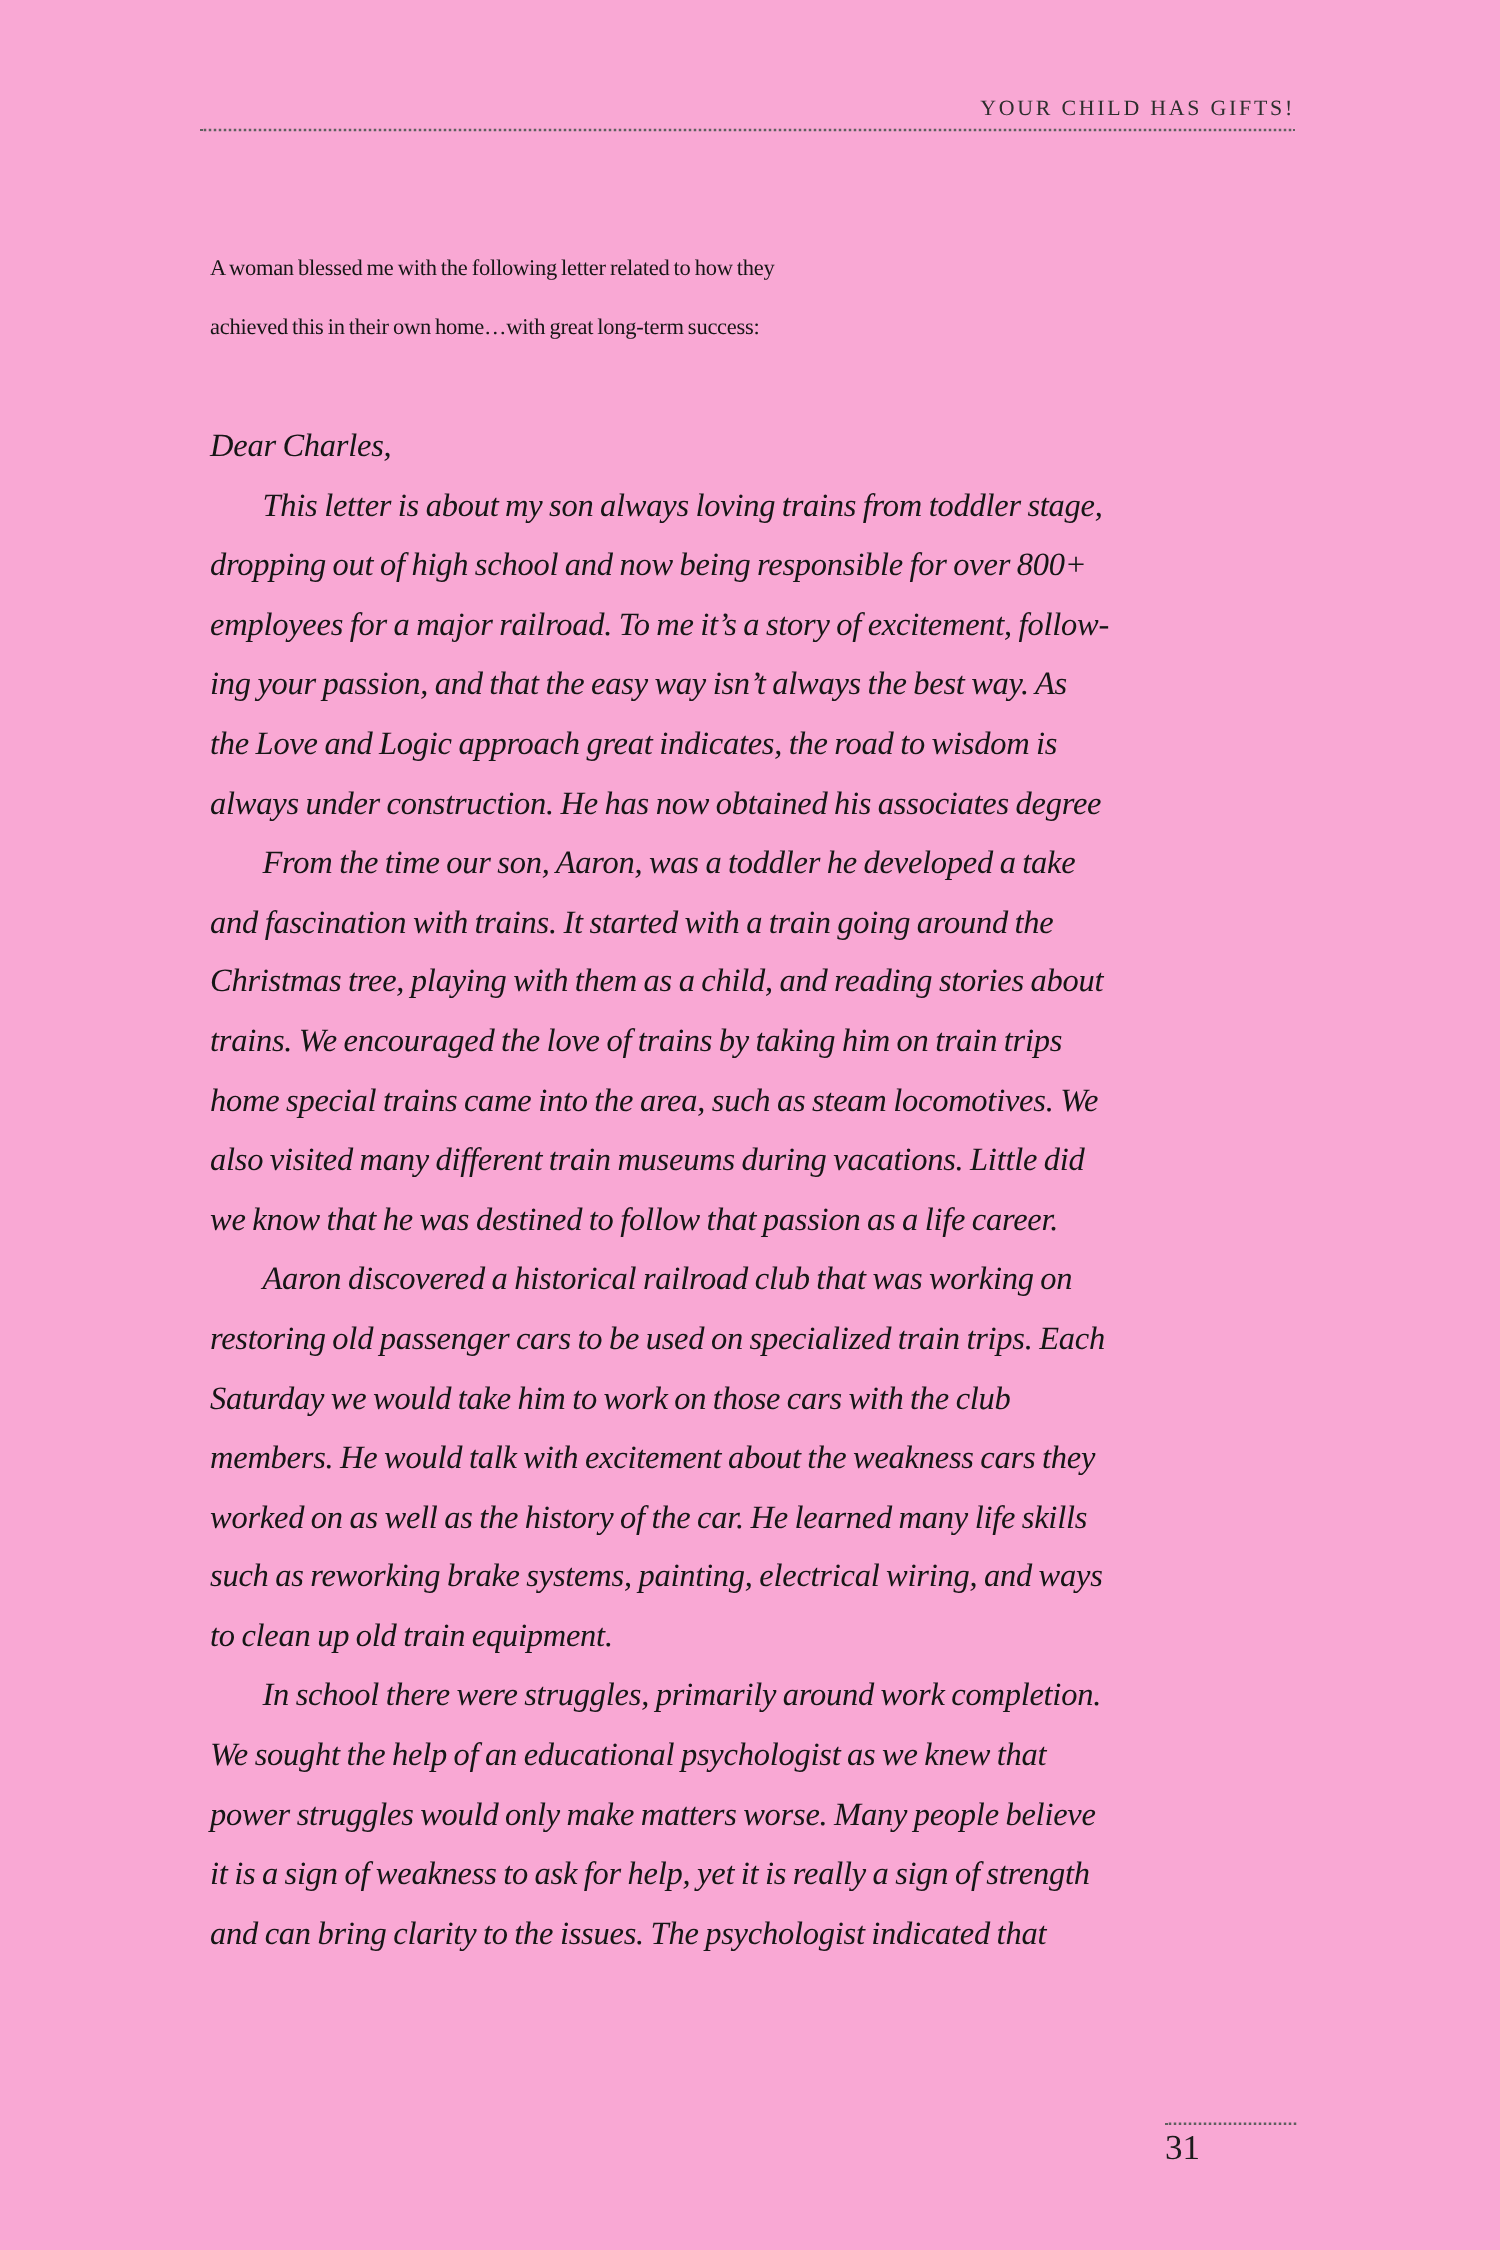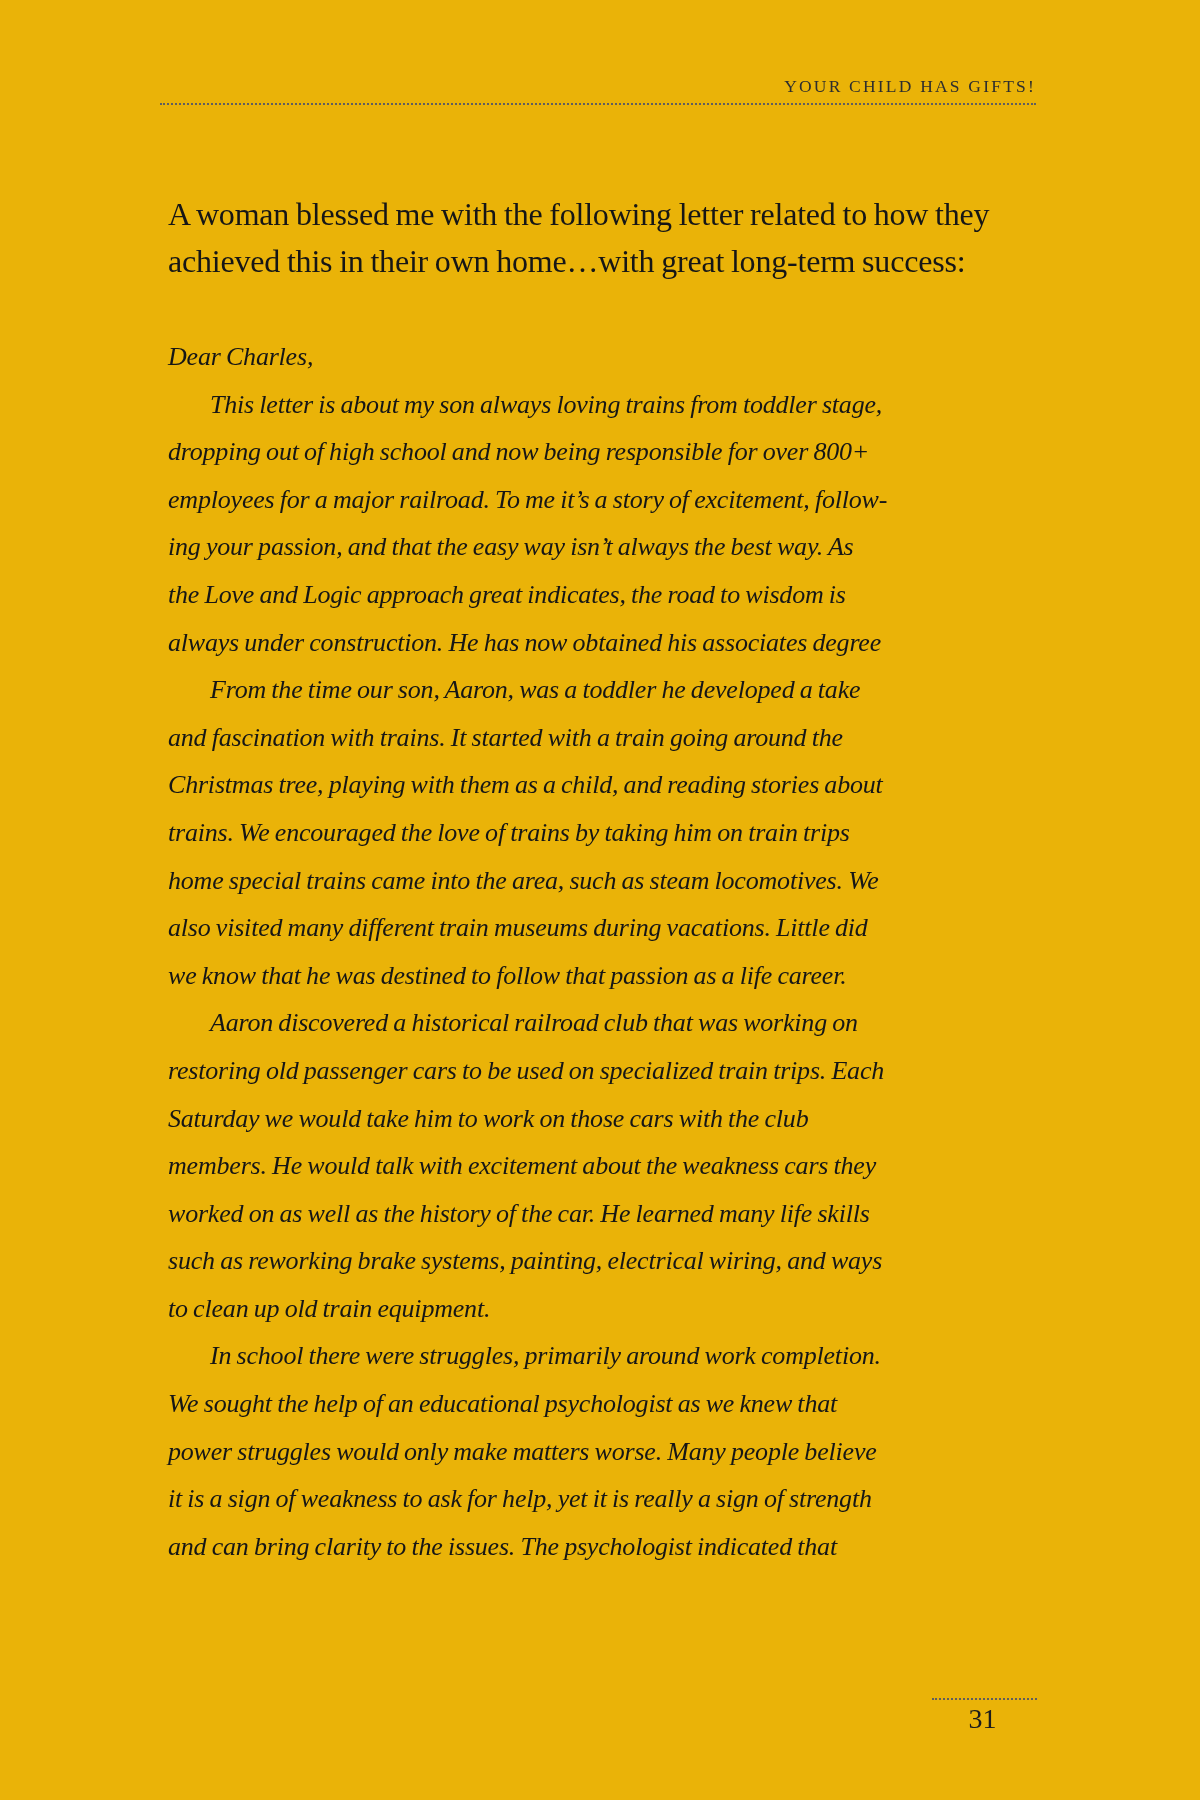--- a/index.html
+++ b/index.html
@@ -1,20 +1,20 @@
 <!DOCTYPE html>
 <html><head>
 <meta charset="utf-8">
 <style>
   html, body { margin: 0; padding: 0; background: #ffffff; }
   .page {
     position: relative;
     width: 1200px;
     height: 1800px;
-    background: #eab308;
+    background: #f9a8d4;
     font-family: "Liberation Serif", serif;
     color: #161616;
     overflow: hidden;
   }
 
   
   .running-header {
     position: absolute;
     top: 76px;
     left: 160px;
@@ -31,21 +31,21 @@
     margin-top: 6px;
     height: 0;
     border-bottom: 2px dotted #5f5f5f;
   }
 
   
   .intro {
     position: absolute;
     top: 191px;
     left: 168px;
-    font-size: 32px;
+    font-size: 18px;
     line-height: 47px;
     letter-spacing: -0.2px;
     word-spacing: -1px;
     white-space: nowrap;
   }
 
   
   .letter {
     position: absolute;
     top: 333px;
@@ -66,21 +66,21 @@
     left: 932px;
     width: 105px;
     height: 0;
     border-top: 2px dotted #5f5f5f;
   }
   .page-number {
     position: absolute;
     top: 1703px;
     left: 932px;
     width: 101px;
-    text-align: center;
+    text-align: left;
     font-size: 28px;
     color: #1c1c1c;
     font-family: Liberation Serif, serif;
   }
 </style>
 </head>
 <body>
 
 <div class="page">
 

